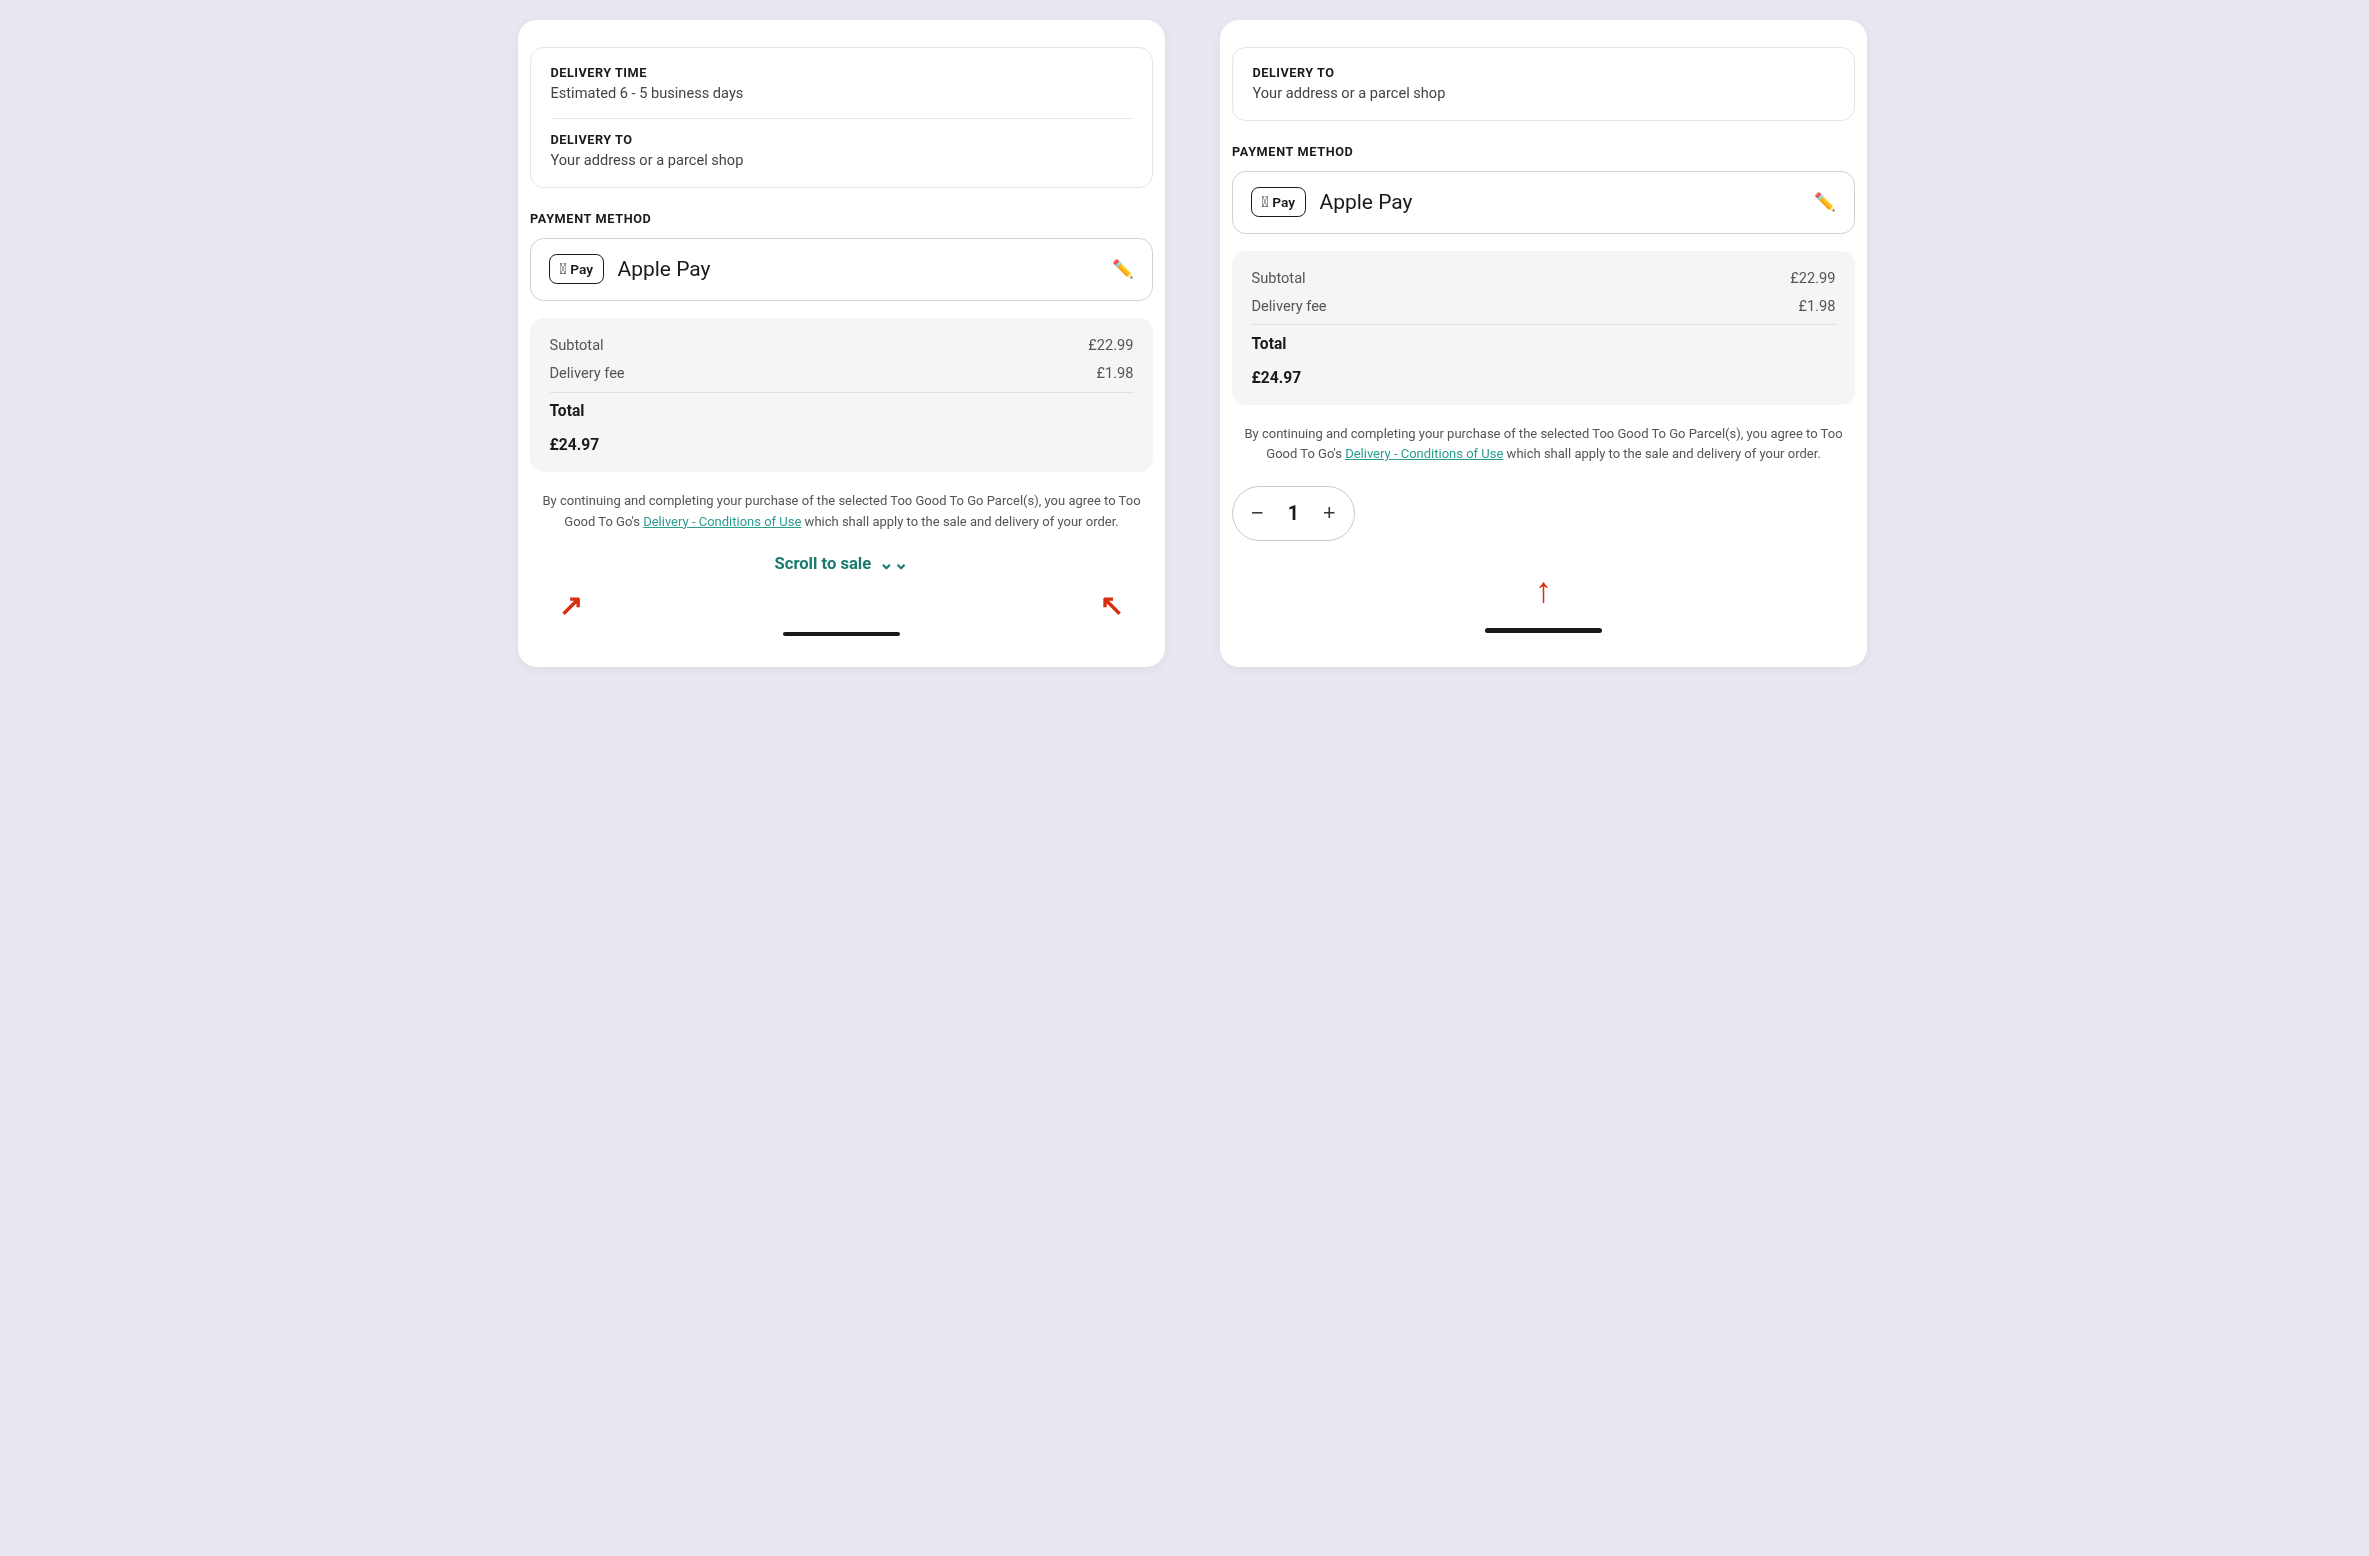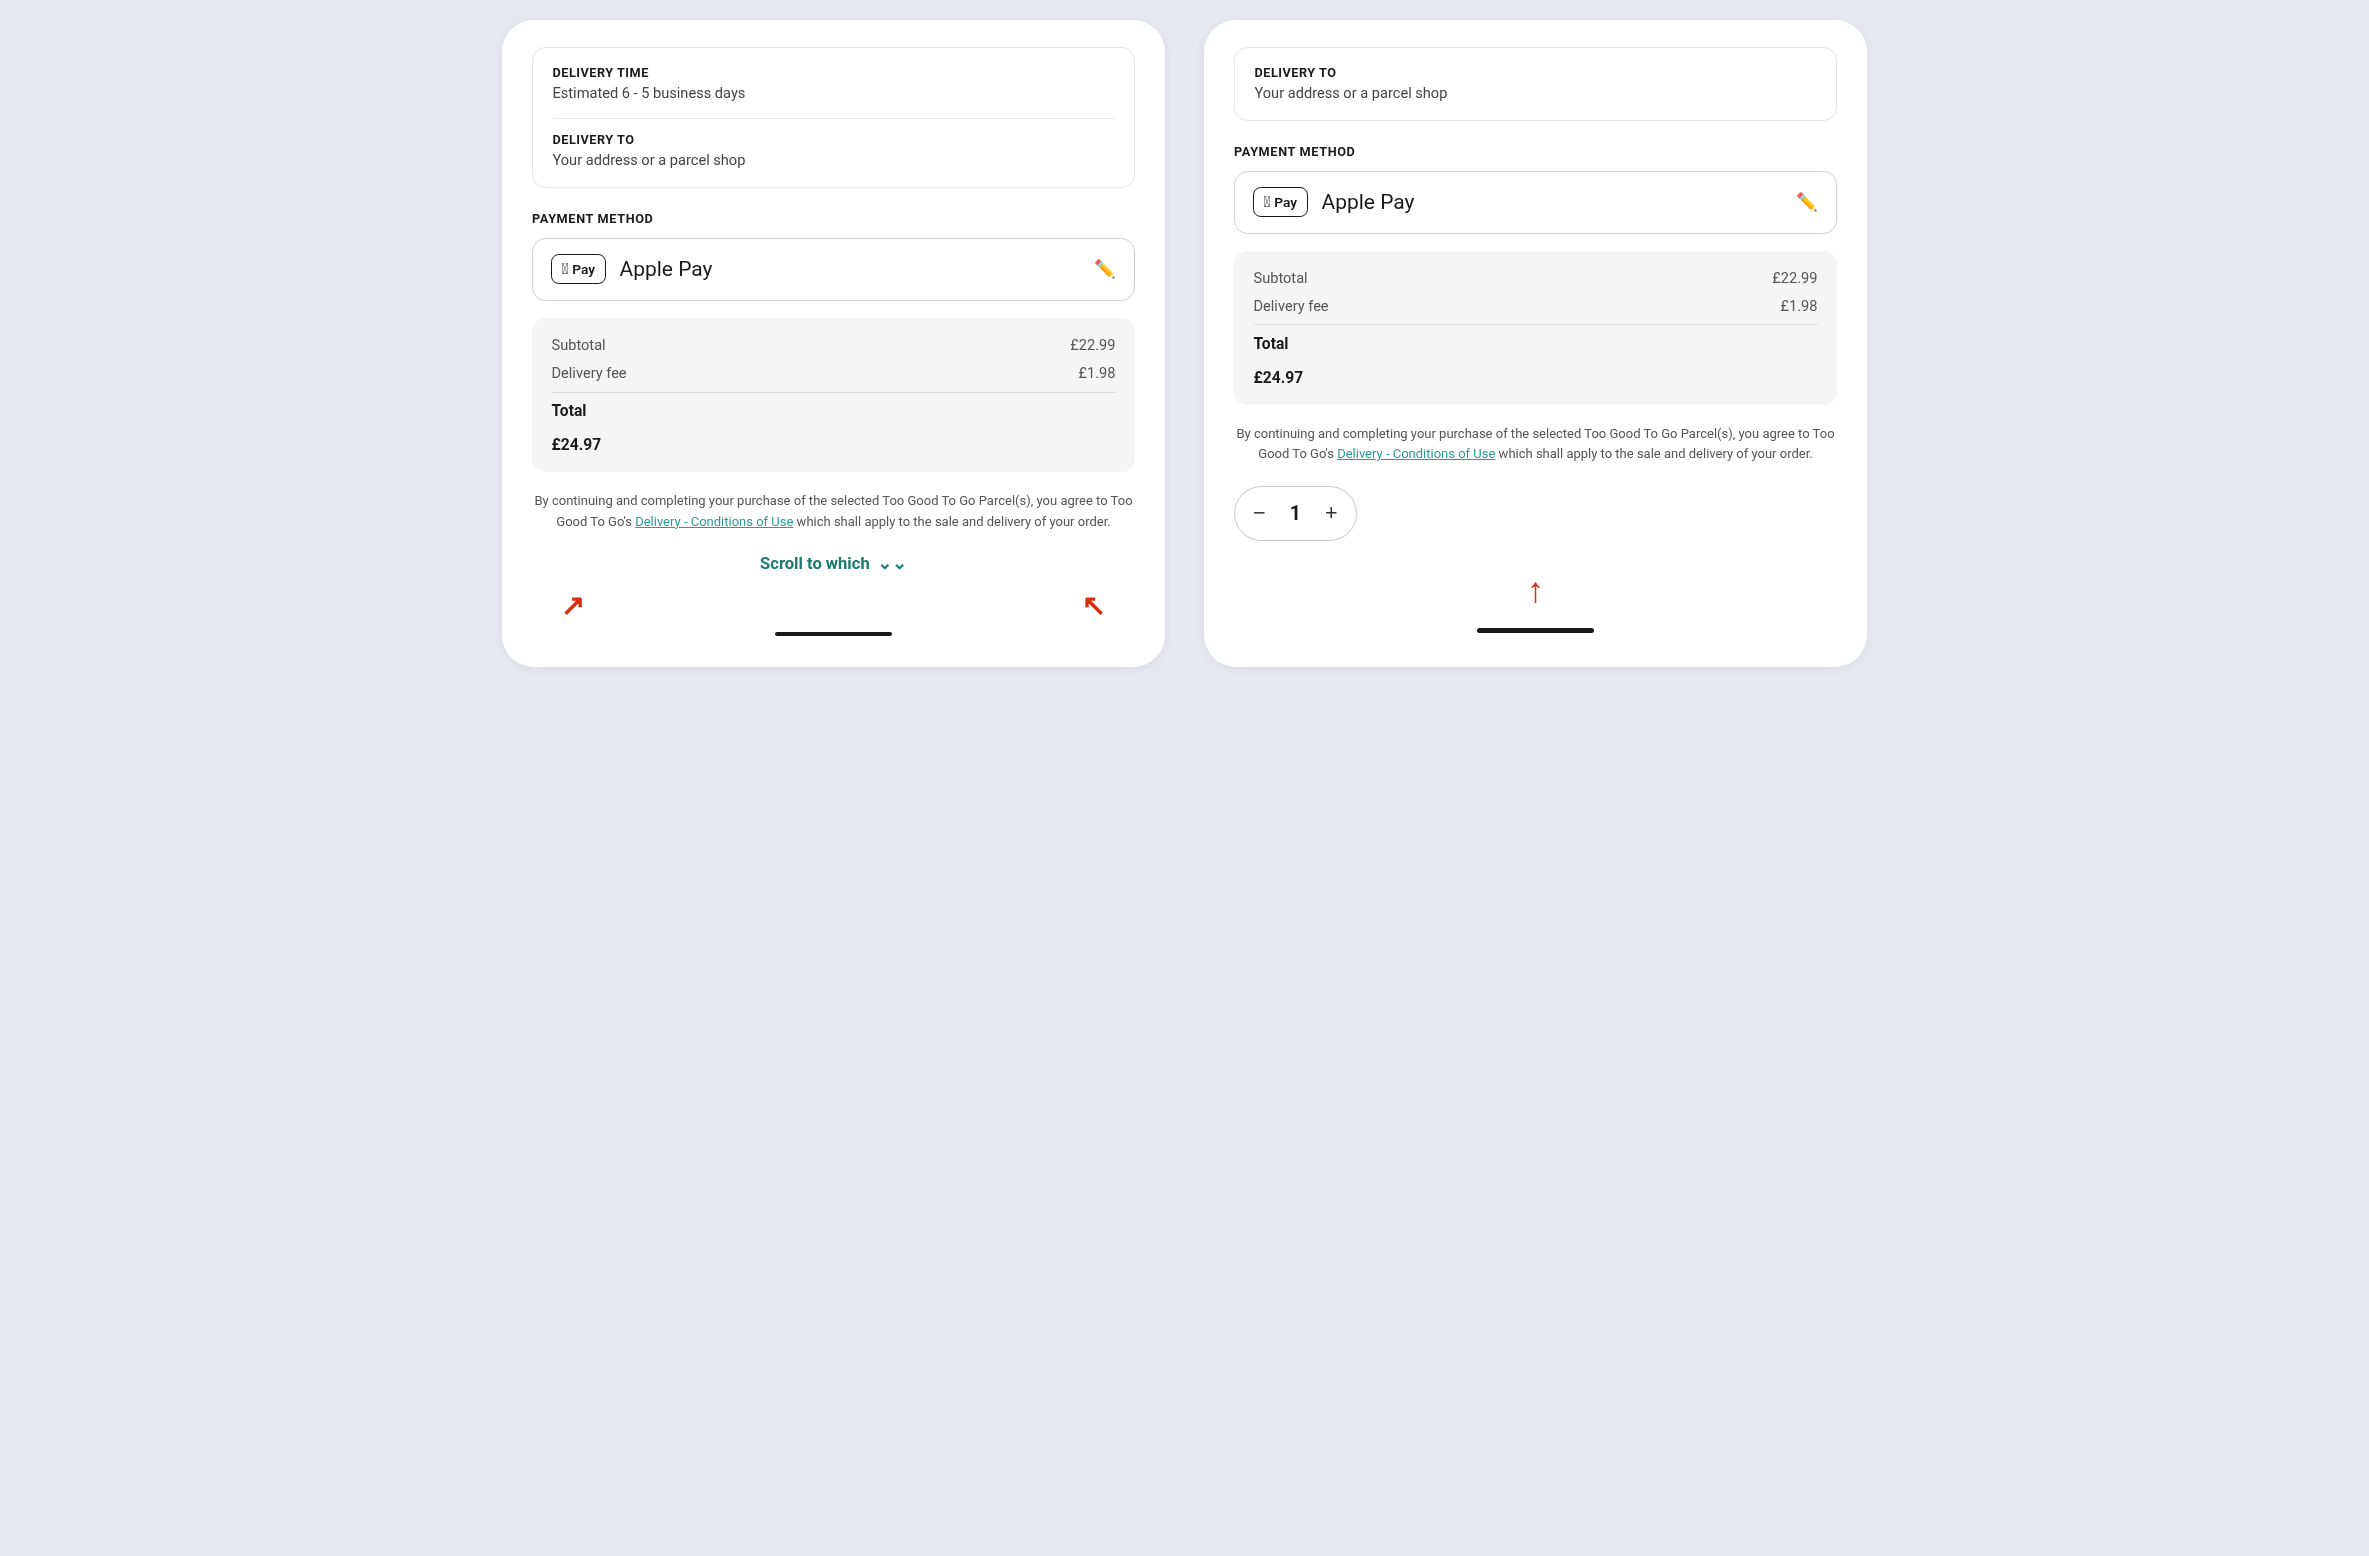--- a/index.html
+++ b/index.html
@@ -16,25 +16,26 @@
 
     .page-wrapper {
       display: flex;
       gap: 39px;
       max-width: 1365px;
       width: 100%;
     }
 
     .panel {
       background: #ffffff;
-      border-radius: 32px;
-      padding: 27px 30px 31px;
+      border-radius: 19px;
+      padding: 27px 12px 31px;
       flex: 1;
       box-shadow: 0 2px 11.7px rgba(0,0,0,0.06);
       position: relative;
+      margin-left: 16px;
     }
 
     
     .delivery-section {
       border: 1.5px solid #e5e5e5;
       border-radius: 13.7px;
       padding: 17.6px 19.5px 17.6px;
       margin-bottom: 23.4px;
     }
 
@@ -321,21 +322,21 @@
         <span>Total</span>
         <span>£24.97</span>
       </div>
     </div>
 
     <p class="terms-text">
       <span>By continuing and completing your purchase of the selected Too Good To Go Parcel(s), you agree to Too Good To Go's </span><a href="#">Delivery - Conditions of Use</a><span> which shall apply to the sale and delivery of your order.</span>
     </p>
 
     <div class="scroll-cta">
-      <span>Scroll to which</span>
+      <span>Scroll to sale</span>
       <span class="chevron-down">⌄⌄</span>
     </div>
 
     <div class="left-arrows">
       <div class="arrow-annotation">
         <span class="arrow-red-diag">↗</span>
       </div>
       <div class="arrow-annotation">
         <span class="arrow-red-diag">↖</span>
       </div>

